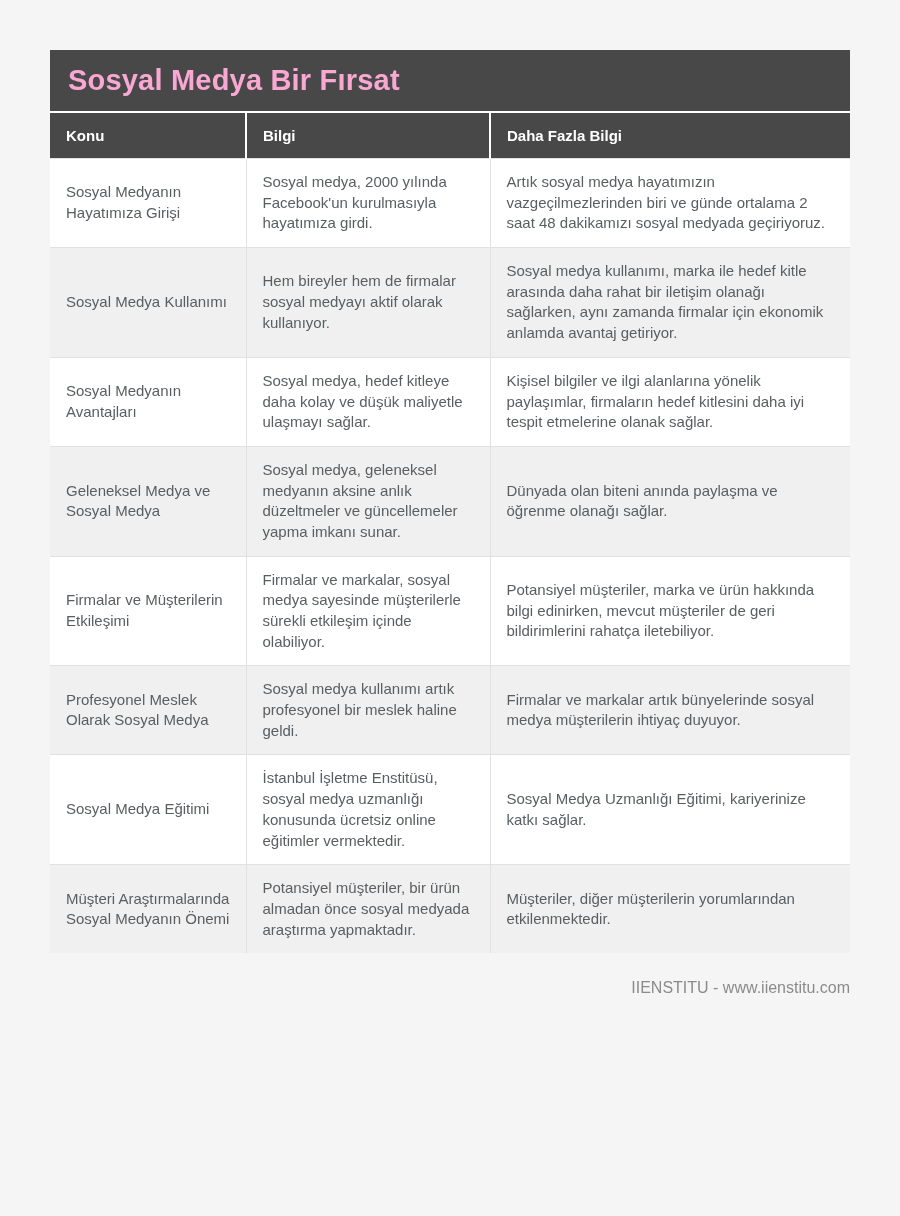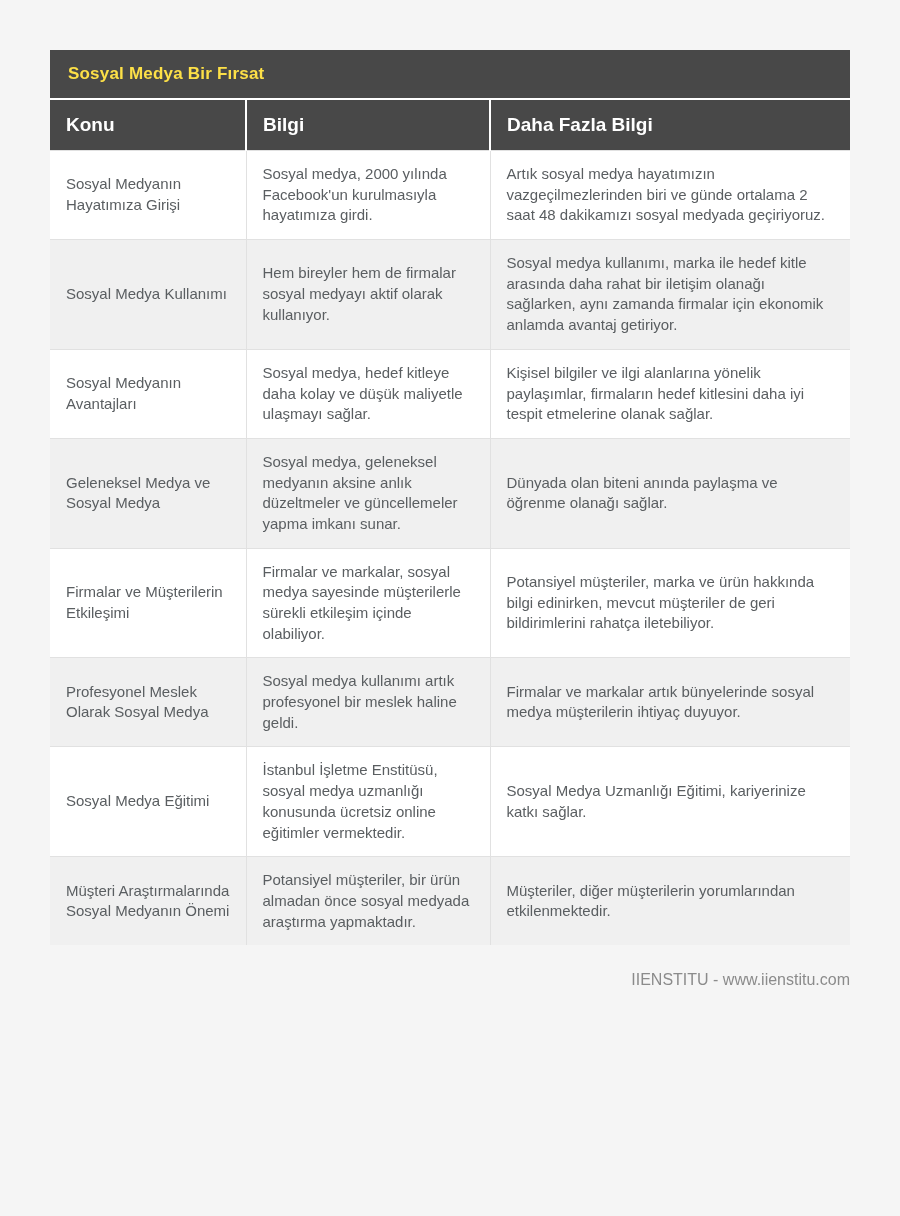--- a/index.html
+++ b/index.html
@@ -14,39 +14,39 @@
     background: #f5f5f5;
     box-sizing: border-box;
     padding-top: 50px;
   }
   .doc {
     width: 800px;
     margin: 0 auto;
   }
   .title-bar {
     background: #484848;
-    color: #fde047;
-    font-size: 17px;
+    color: #f9a8d4;
+    font-size: 29px;
     font-weight: bold;
     padding: 14px 18px;
     border-bottom: 2px solid #ffffff;
     letter-spacing: 0.2px;
   }
   table.info-table {
     width: 100%;
     border-collapse: collapse;
     table-layout: fixed;
   }
   col.c1 { width: 24.5%; }
   col.c2 { width: 30.5%; }
   col.c3 { width: 45%; }
   thead th {
     background: #484848;
     color: #ffffff;
-    font-size: 19px;
+    font-size: 15px;
     font-weight: bold;
     text-align: left;
     padding: 14px 16px;
     vertical-align: middle;
   }
   thead th + th {
     border-left: 2px solid #ffffff;
   }
   tbody td {
     font-size: 15px;

